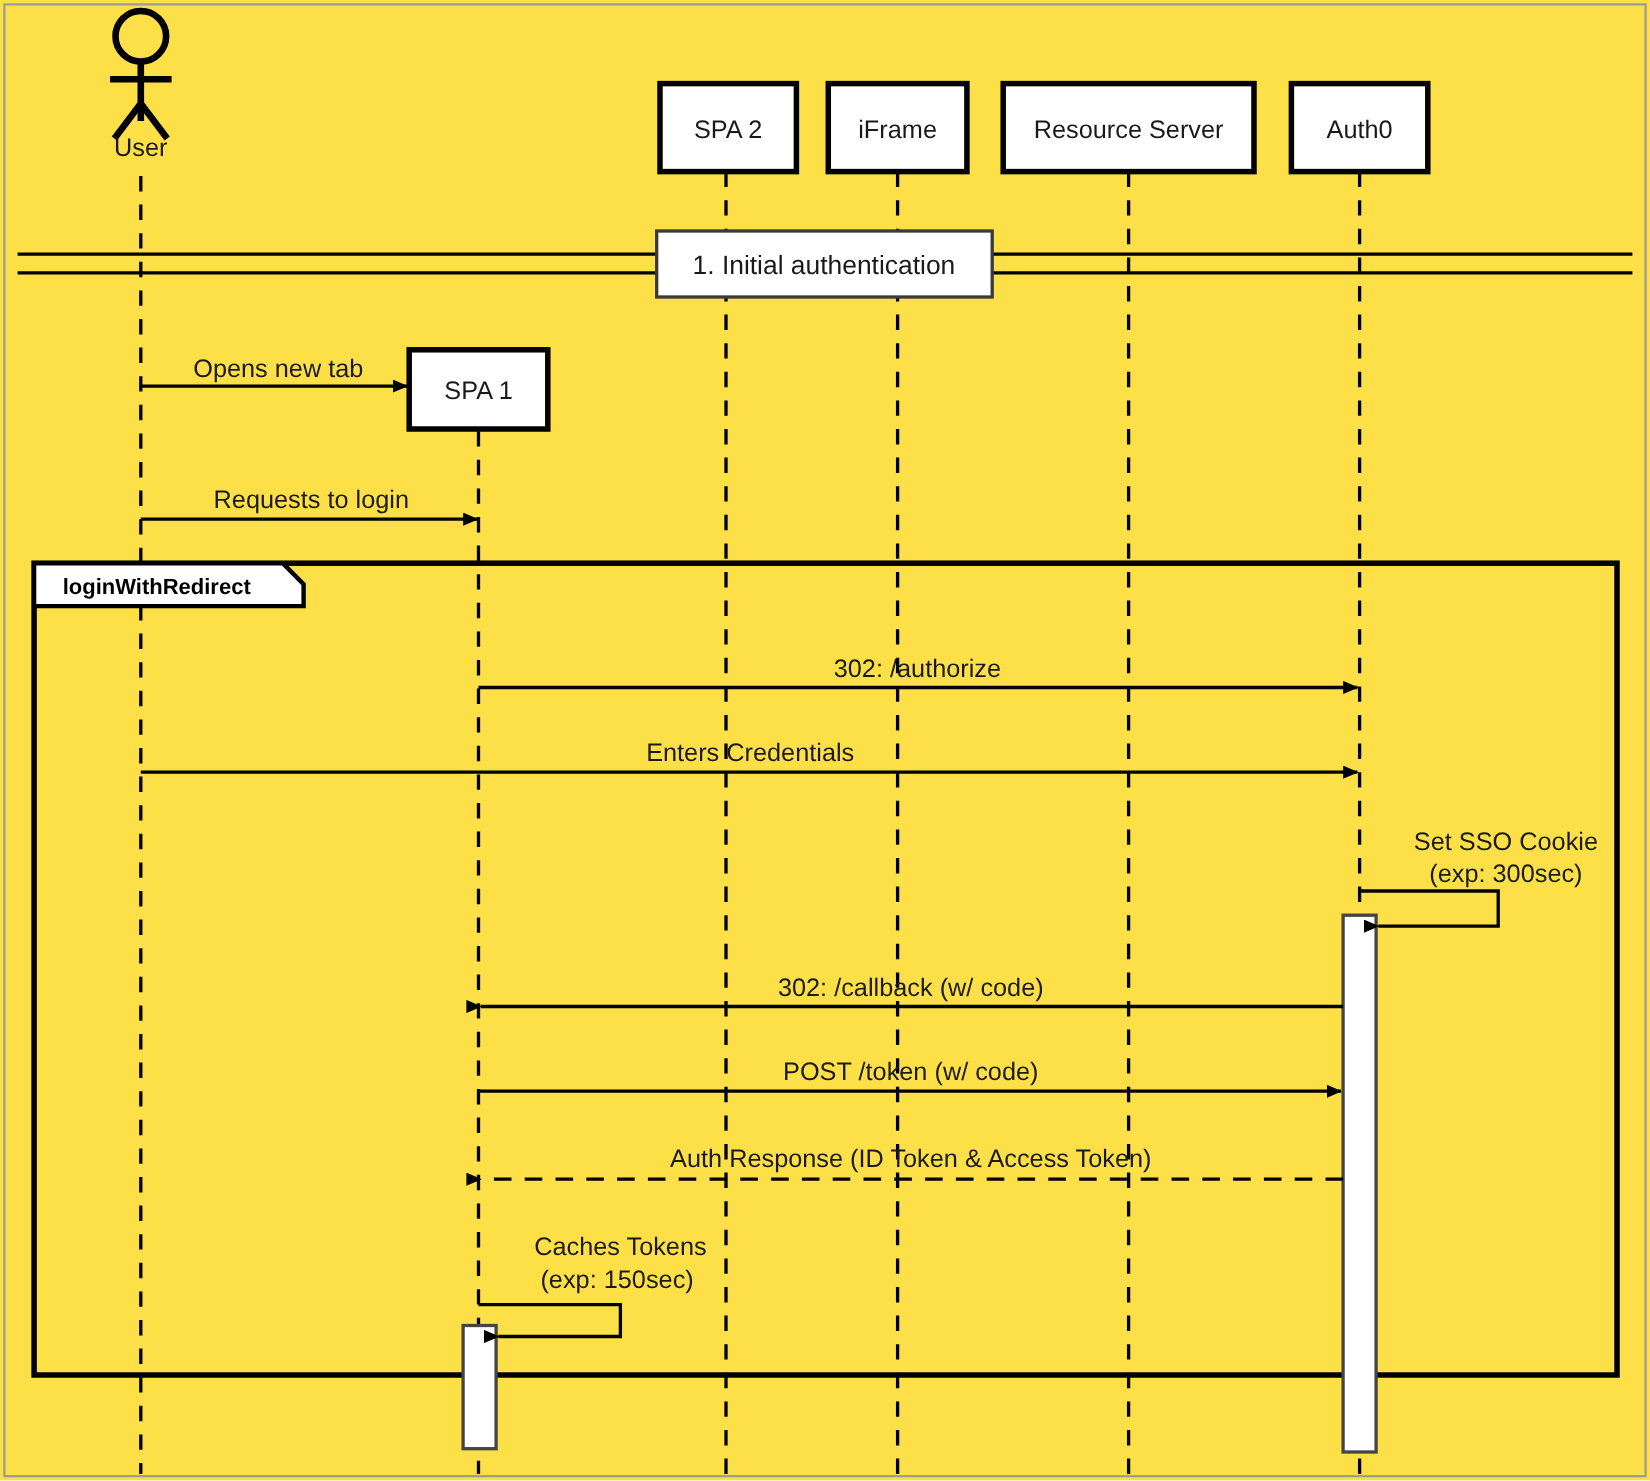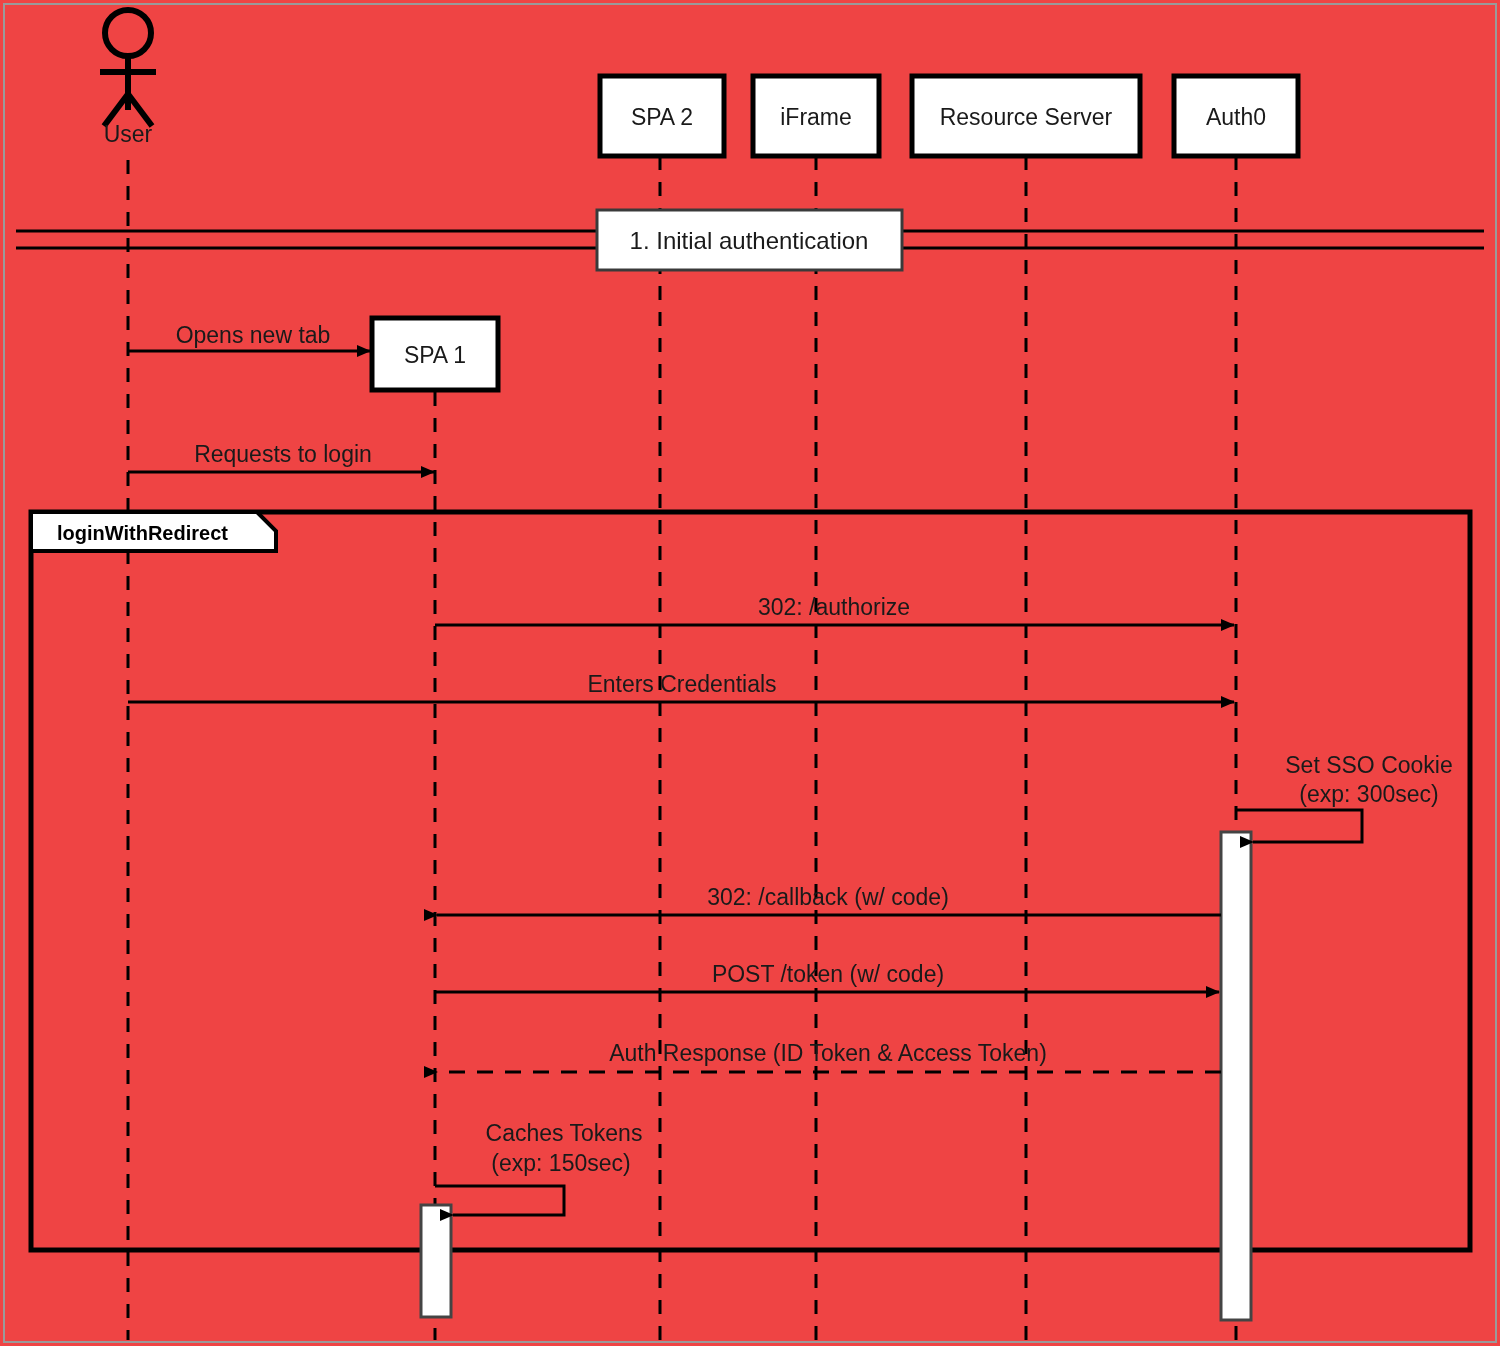--- a/index.html
+++ b/index.html
@@ -1,17 +1,17 @@
 <!DOCTYPE html>
 <html><head>
 <meta charset="utf-8">
 <style>
   html,body{margin:0;padding:0;background:#ffffff;}
   body{font-family:"Liberation Sans",sans-serif;}
-  #canvas{position:relative;width:1500px;height:1346px;background:#ef4444;overflow:hidden;}
+  #canvas{position:relative;width:1500px;height:1346px;background:#fde047;overflow:hidden;}
   #canvas > svg{position:absolute;top:0;left:0;}
   .lbl{font-family:"Liberation Sans",sans-serif;font-size:23px;fill:#1a1a1a;}
   .lbl-actor{font-family:"Liberation Sans",sans-serif;font-size:23px;fill:#1a1a1a;}
   .lbl-frag{font-family:"Liberation Sans",sans-serif;font-size:20px;font-weight:bold;fill:#000;}
   .lbl-div{font-family:"Liberation Sans",sans-serif;font-size:24px;fill:#1a1a1a;}
 </style>
 </head>
 <body>
 
 <div id="canvas">

